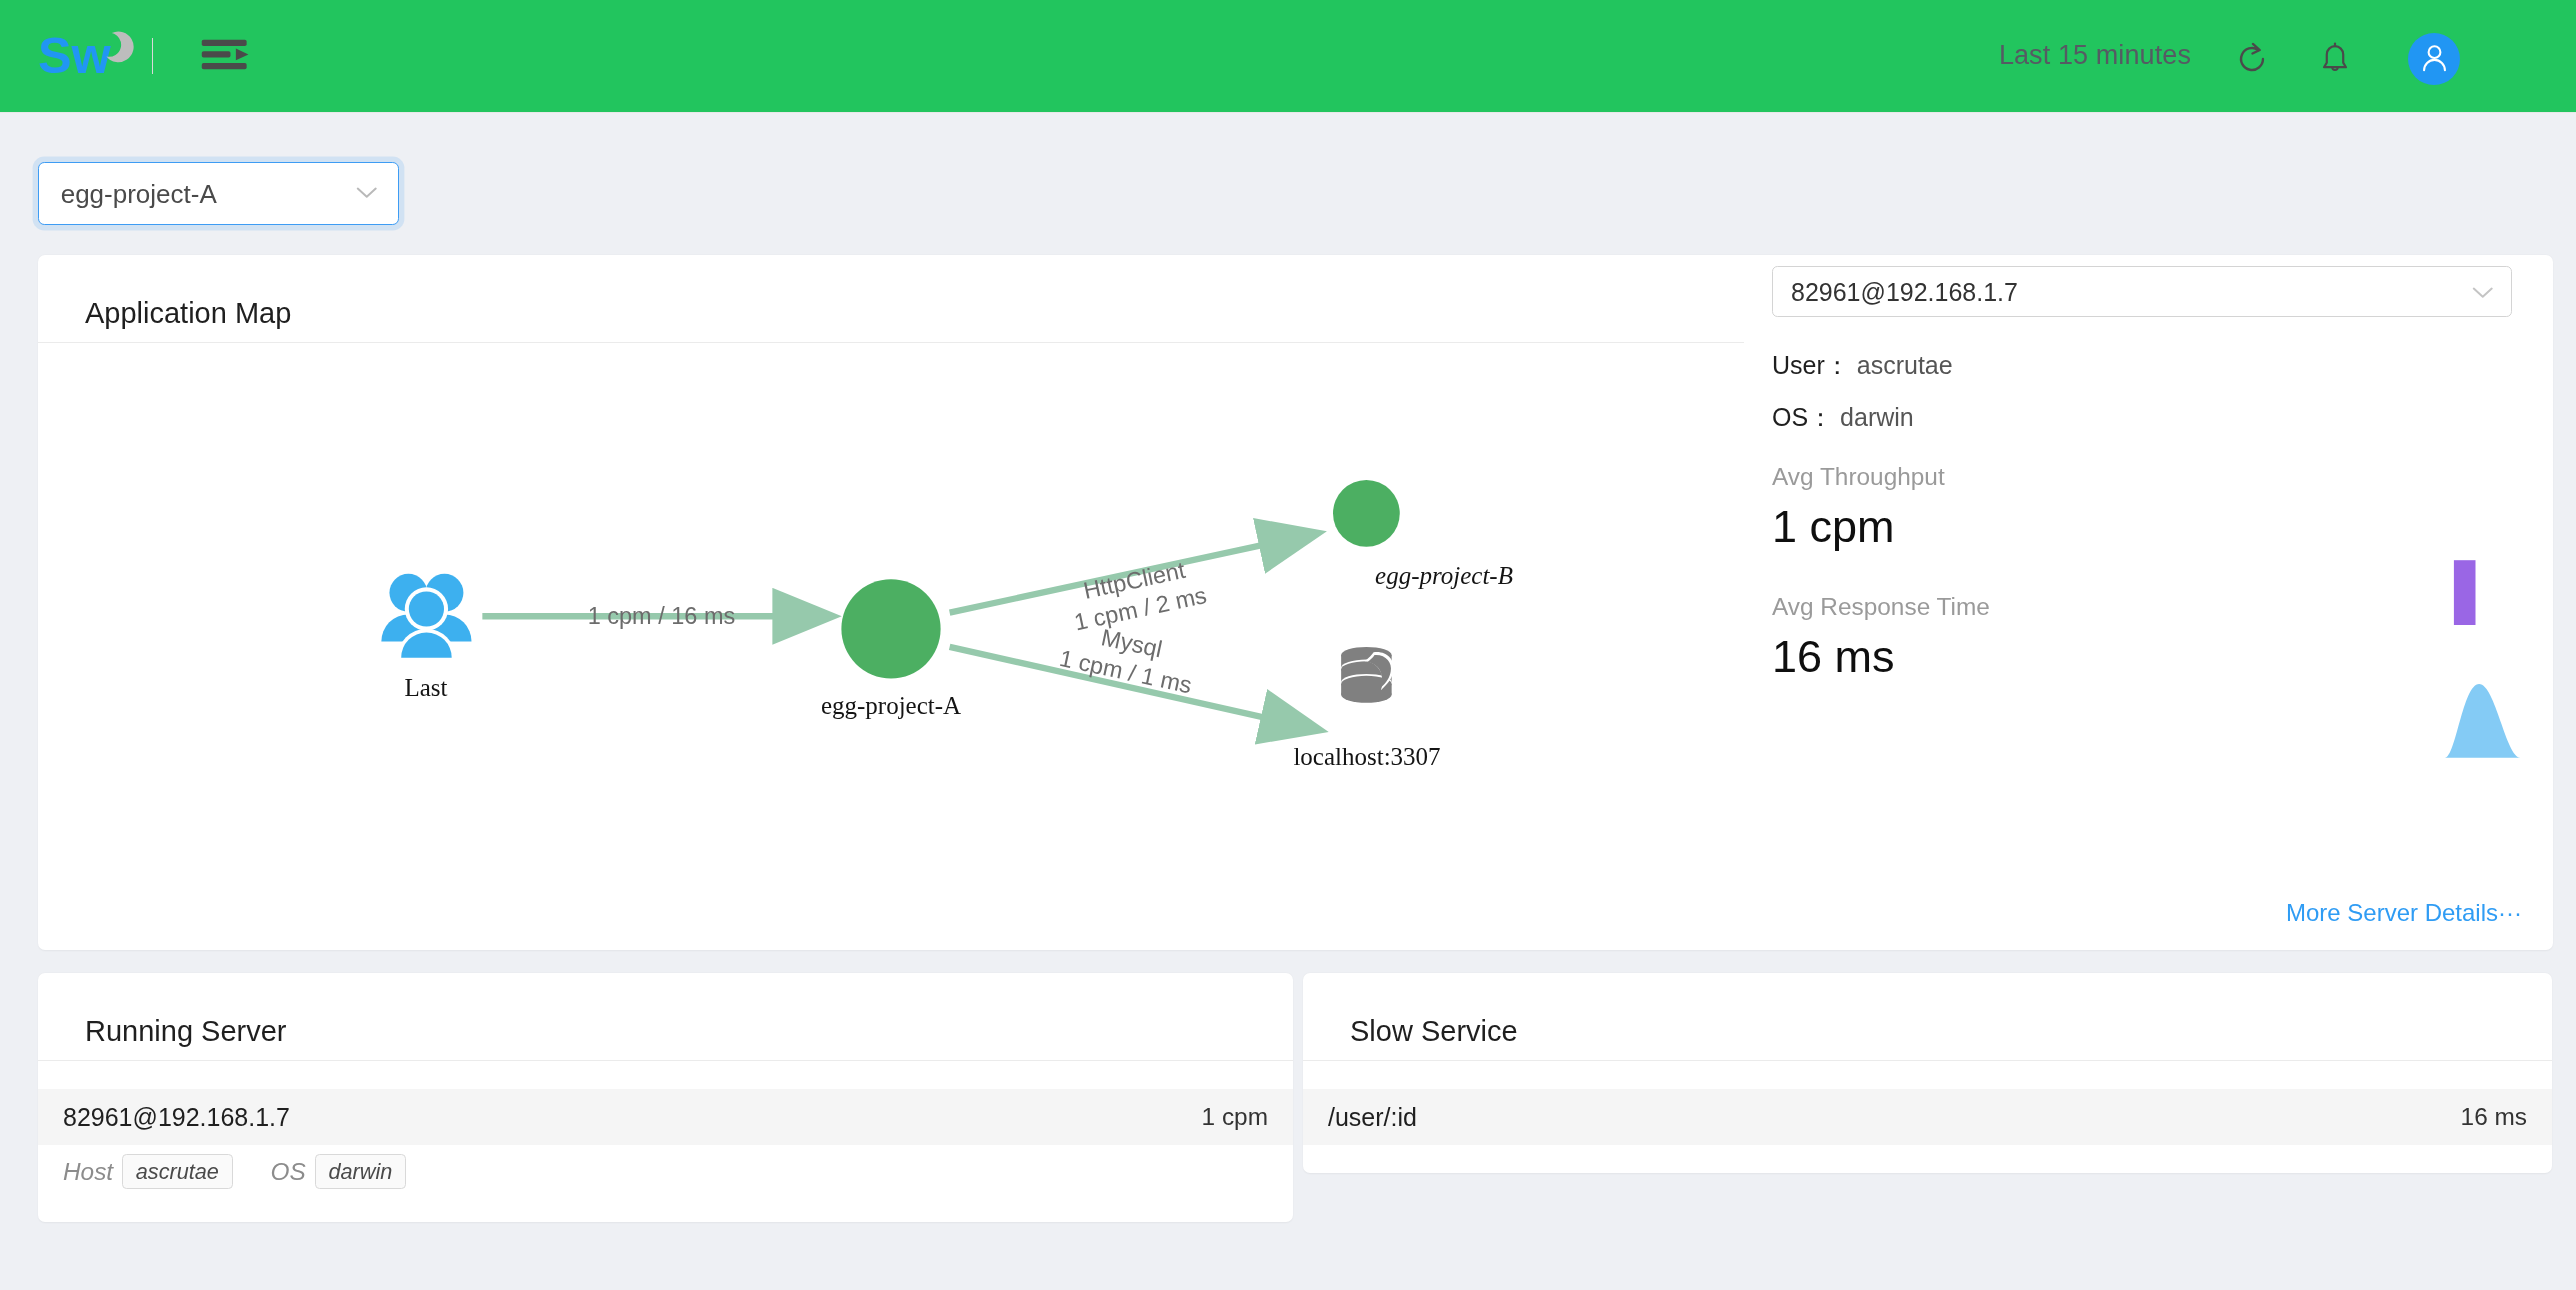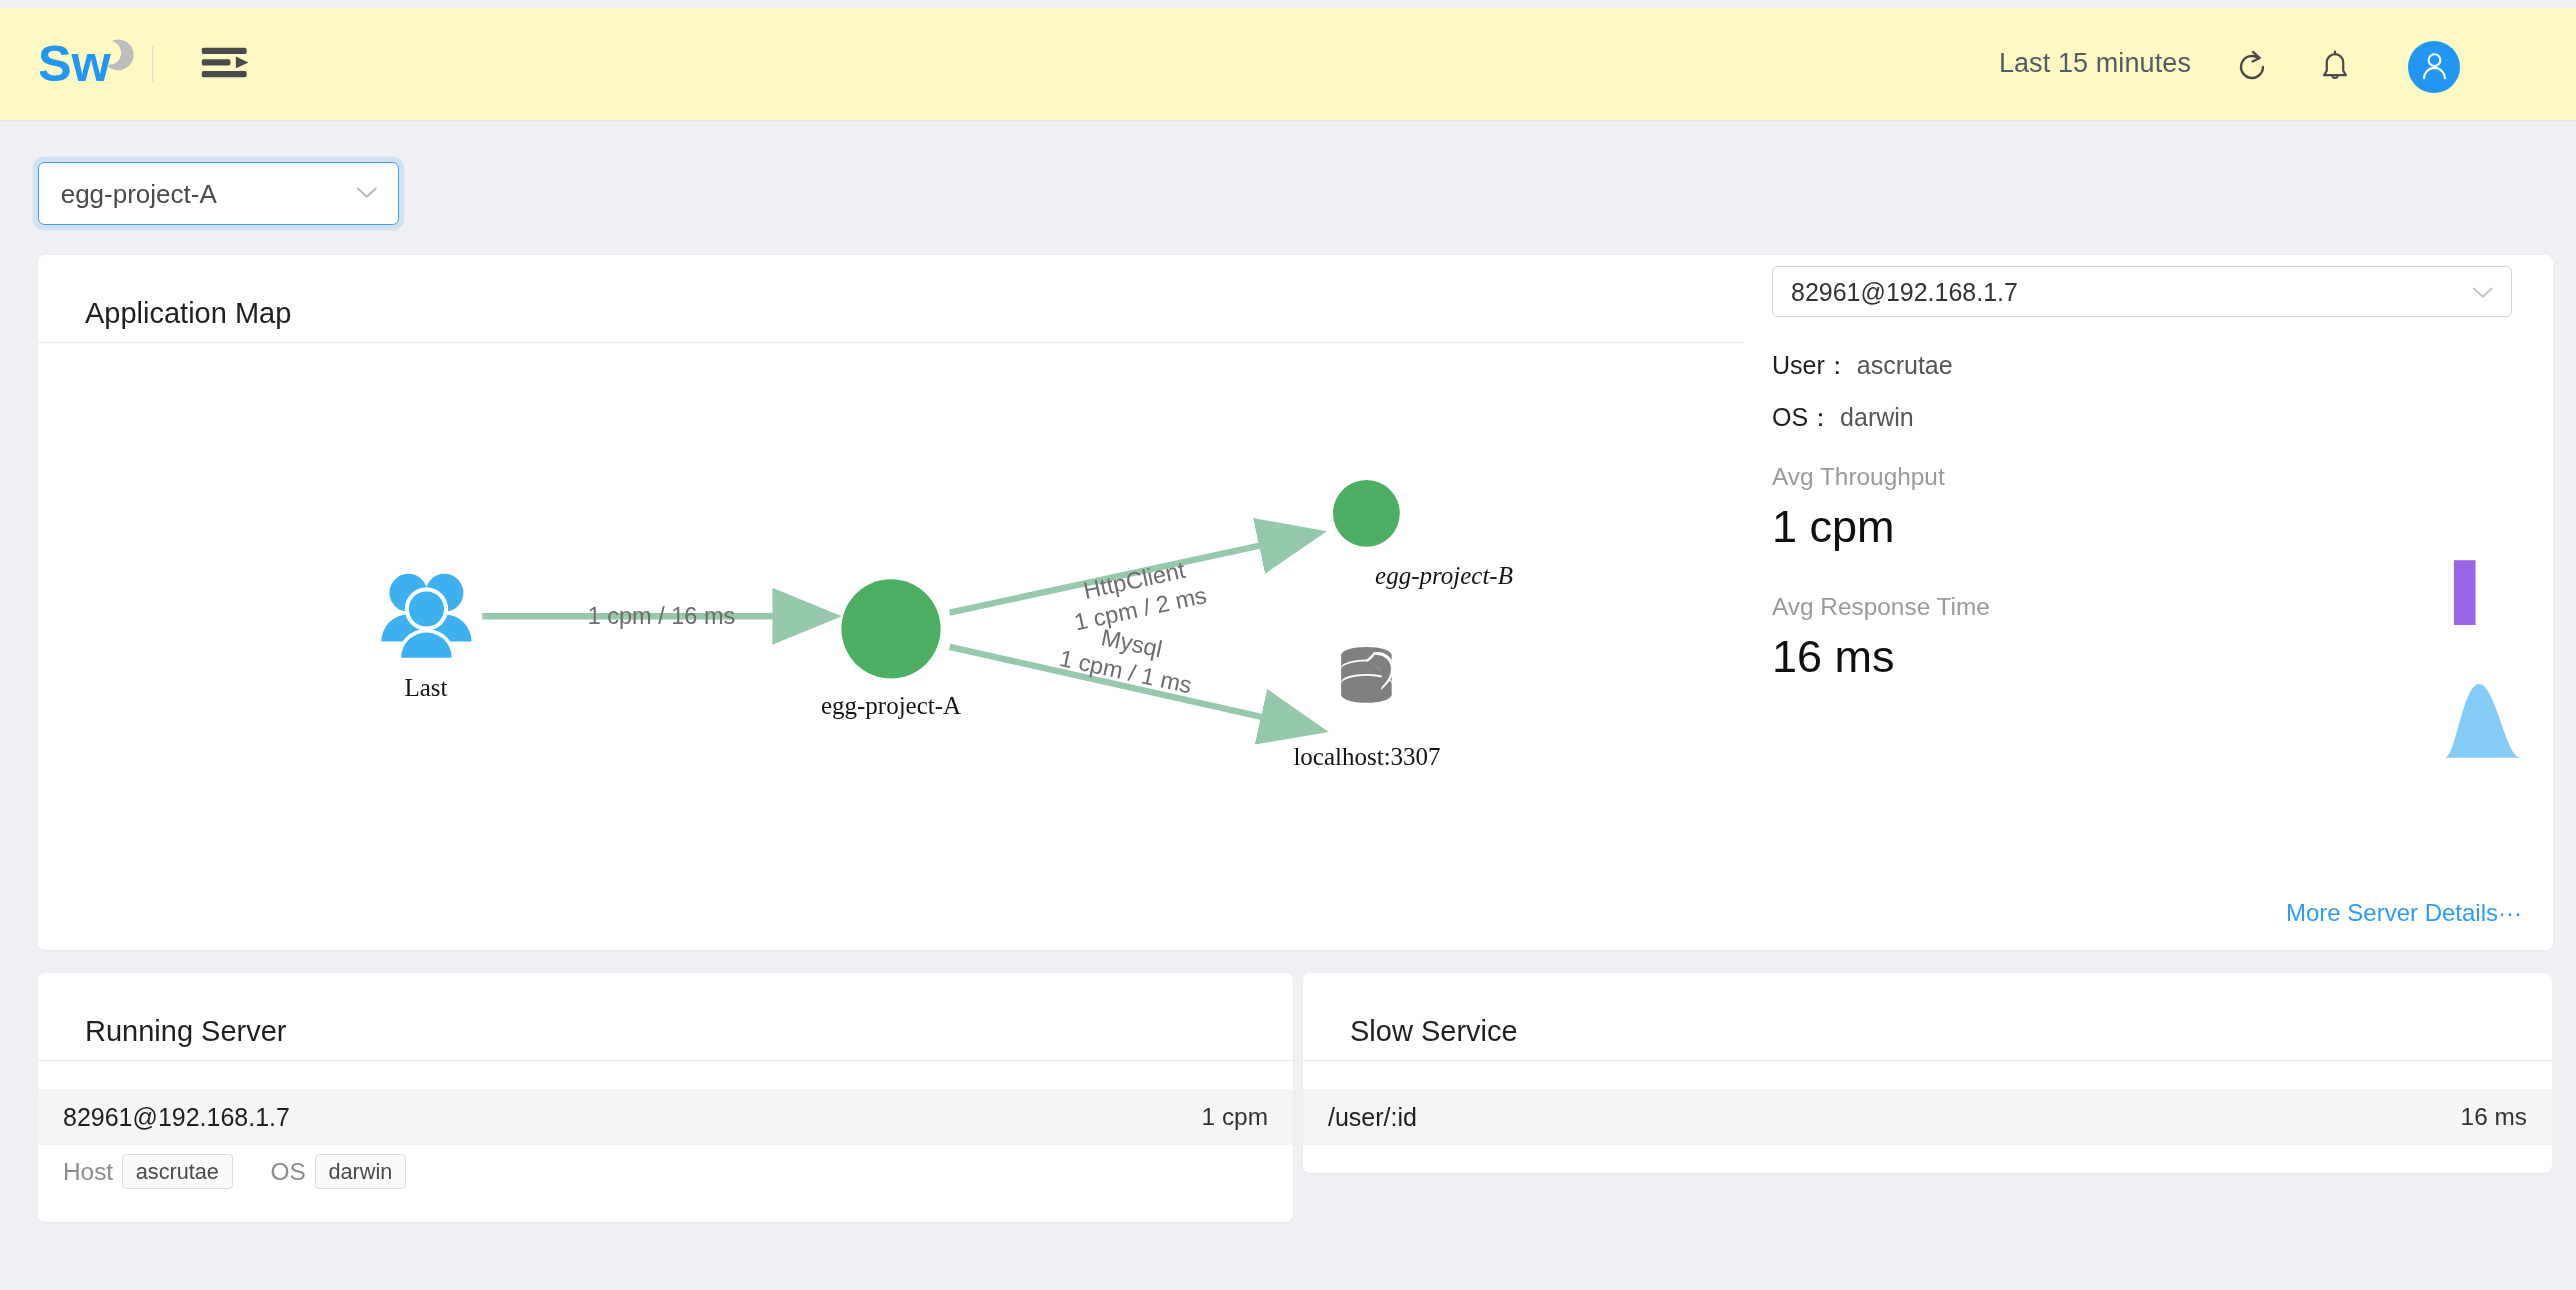--- a/index.html
+++ b/index.html
@@ -7,23 +7,22 @@
     width: 2576px; height: 1291px;
     background: #eef0f4;
     font-family: "Liberation Sans", sans-serif;
     overflow: hidden;
   }
 
   
   .topbar {
     position: absolute; top: 0; left: 0;
     width: 2576px; height: 113px;
-    background: #fef9c3;
+    background: #22c55e;
     border-bottom: 0.9px solid #e8e8e8;
-    margin-top: 8px;
   }
   .logo {
     position: absolute; left: 38px; top: 23.5px;
     width: 99px; height: 65px;
   }
   .logo svg { display: block; }
   .logo-divider {
     position: absolute; left: 152px; top: 38px;
     width: 0.9px; height: 36px; background: #d9d9d9;
   }
@@ -159,21 +158,21 @@
     cursor: pointer;
   }
   .list-row .name {
     position: absolute; left: 25px; top: 13.5px;
     font-size: 25px; color: #1f1f1f; white-space: nowrap;
   }
   .list-row .val {
     position: absolute; right: 25px; top: 14.4px;
     font-size: 24.4px; color: #333; white-space: nowrap;
   }
-  .tagrow { position: absolute; left: 25px; }
+  .tagrow { position: absolute; left: 25px; font-style: italic; }
   .tag-k {
     font-size: 24.4px; color: #8c8c8c; margin-right: 9px;
     vertical-align: middle;
   }
   .tag-v {
     display: inline-block;
     font-size: 21.7px; color: #4a4a4a;
     border: 0.9px solid #d9d9d9; border-radius: 4.5px;
     padding: 3.6px 12.6px; background: #fafafa;
     vertical-align: middle; margin-right: 38px;

